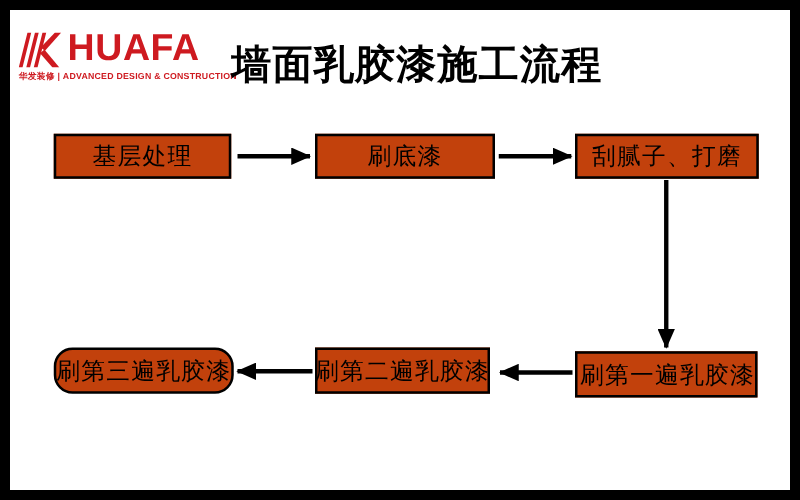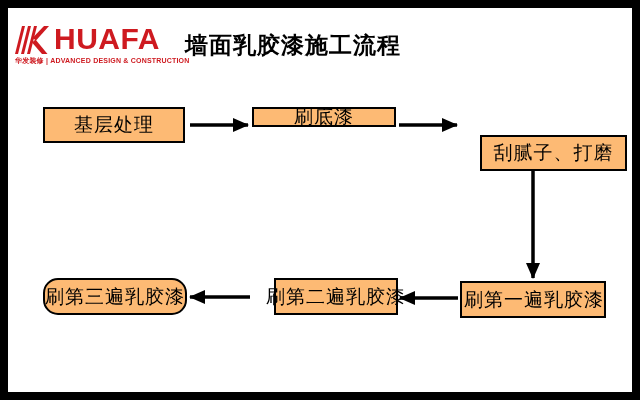--- a/index.html
+++ b/index.html
@@ -44,52 +44,52 @@
     margin-top: 2px;
     font-size: 7px;
     font-weight: 600;
     letter-spacing: 0.2px;
     white-space: nowrap;
   }
   .page-title {
     position: absolute;
     left: 177px;
     top: 22px;
-    font-size: 23px;
+    font-size: 32px;
     font-weight: 600;
     color: #000000;
     letter-spacing: 1px;
     white-space: nowrap;
   }
   
   .arrows {
     position: absolute;
     left: 0;
     top: 0;
     width: 624px;
     height: 384px;
     pointer-events: none;
   }
   .node {
     position: absolute;
     display: flex;
     align-items: center;
     justify-content: center;
-    background: #fdba74;
+    background: #c2410c;
     border: 2px solid #000000;
     color: #000000;
     font-size: 19px;
     letter-spacing: 1px;
     white-space: nowrap;
   }
   .n1 { left: 35px;  top: 99px;  width: 142px; height: 36px; }
-  .n2 { left: 244px; top: 99px;  width: 144px; height: 20px; }
-  .n3 { left: 472px; top: 99px;  width: 147px; height: 36px; margin-top: 28px; }
+  .n2 { left: 244px; top: 99px;  width: 144px; height: 36px; }
+  .n3 { left: 452px; top: 99px;  width: 147px; height: 36px; }
   .n4 { left: 452px; top: 273px; width: 146px; height: 37px; justify-content: flex-end; }
-  .n5 { left: 244px; top: 270px; width: 124px; height: 37px; margin-left: 22px; }
+  .n5 { left: 244px; top: 270px; width: 140px; height: 37px; }
   .n6 { left: 35px;  top: 270px; width: 144px; height: 37px; border-radius: 15px; }
 </style>
 </head>
 <body>
 
 <div class="slide">
 
   <div class="logo">
     <div class="logo-row">
       <svg class="k-icon" viewBox="0 0 34 28" aria-hidden="true">

